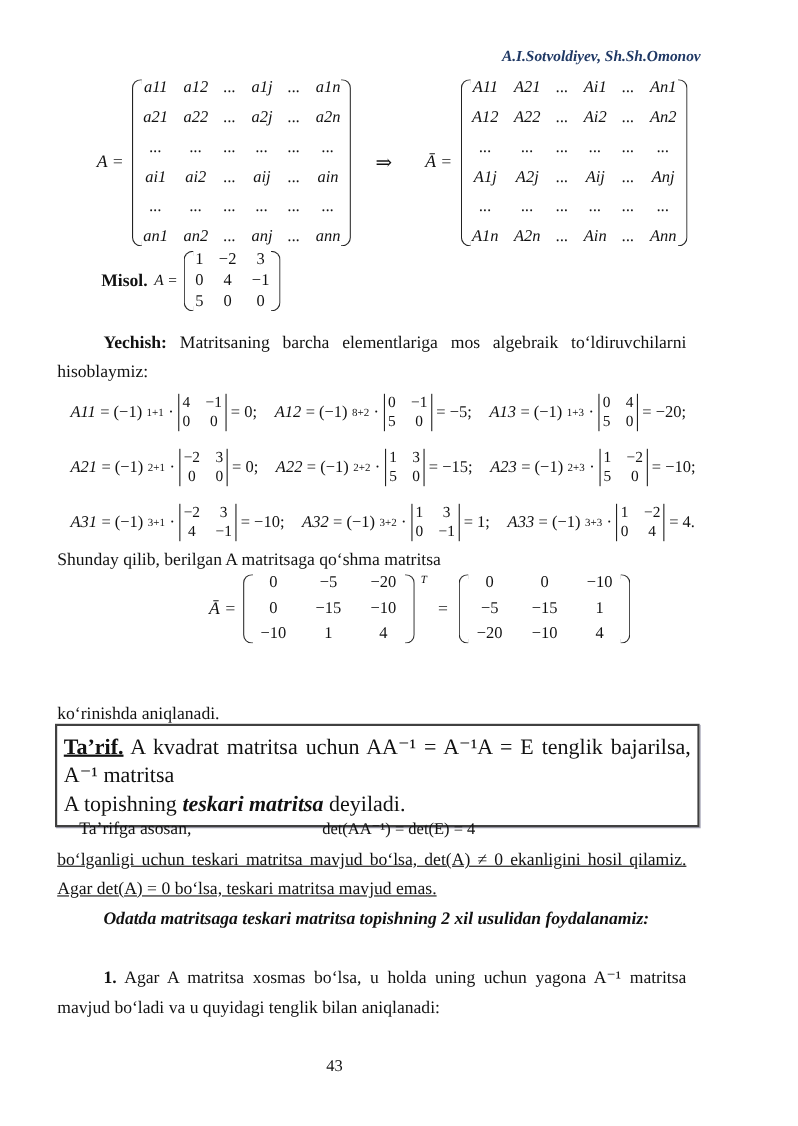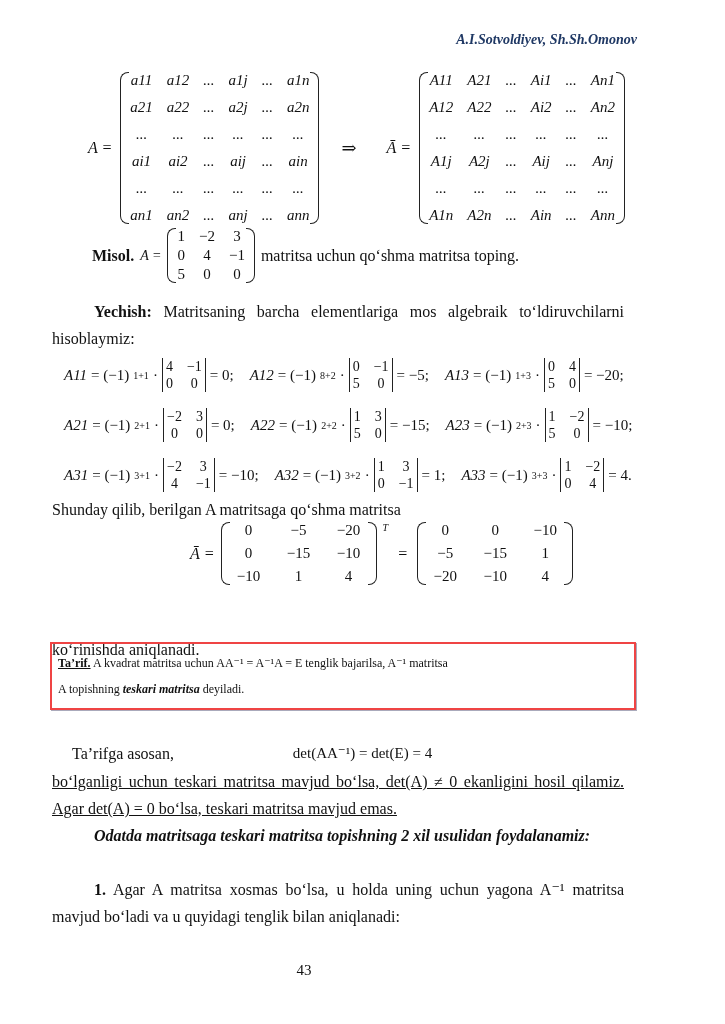--- a/index.html
+++ b/index.html
@@ -1,32 +1,32 @@
 <!DOCTYPE html>
 <html><head>
 <meta charset="utf-8">
 <style>
   html, body { margin:0; padding:0; background:#fff; }
   body { width:725px; height:1024px; position:relative; overflow:hidden;
     font-family:"Liberation Serif", "DejaVu Serif", serif; color:#111; font-size:16px; }
   .abs { position:absolute; }
-  .header { right:88px; top:32px; font-style:italic; font-weight:bold; color:#1f3864; font-size:14px; }
+  .header { right:88px; top:44px; font-style:italic; font-weight:bold; color:#1f3864; font-size:14px; }
   i.v { font-style:italic; }
   .mat { display:inline-grid; position:relative; padding:0 10px; column-gap:14px; row-gap:6px; text-align:center; font-style:italic; font-size:15px; }
   .mat::before, .mat::after { content:""; position:absolute; top:0; bottom:0; width:8px; border:1px solid #222; }
   .mat::before { left:0; border-right:none; border-radius:8px 0 0 8px; }
   .mat::after { right:0; border-left:none; border-radius:0 8px 8px 0; }
   .mat.num { font-style:normal; }
   .det { display:inline-grid; grid-template-columns:auto auto; column-gap:14px; border-left:1px solid #222; border-right:1px solid #222; padding:0 3px; text-align:center; vertical-align:middle; font-size:14px; line-height:17px; }
   .row { display:flex; align-items:center; white-space:nowrap; font-size:15px; }
   .row .item { display:flex; align-items:center; gap:4px; margin-right:16px; }
   sub, sup { font-size:10px; }
   .p { left:52px; width:572px; line-height:27px; text-align:justify; }
   .indent { text-indent:42px; }
-  .box { left:50px; top:642px; width:570px; border:2px solid #ef4444; padding:6px 6px; line-height:26px; font-size:12px; box-shadow:1px 1px 0 #aab; }
+  .box { left:50px; top:658px; width:570px; border:2px solid #404040; padding:6px 6px; line-height:26px; font-size:20px; box-shadow:1px 1px 0 #aab; }
   .page-num { left:16px; width:576px; top:962px; text-align:center; font-weight:normal; font-size:15px; }
   b { font-weight:bold; }
 </style>
 </head>
 <body>
 
 <div class="abs header">A.I.Sotvoldiyev, Sh.Sh.Omonov</div>
 
 <div class="abs" style="left:88px; top:72px; display:flex; align-items:center; gap:8px;">
   <span style="font-style:italic;">A =</span>
@@ -117,21 +117,20 @@
       <span>1</span>
       <span>−2</span>
       <span>3</span>
       <span>0</span>
       <span>4</span>
       <span>−1</span>
       <span>5</span>
       <span>0</span>
       <span>0</span>
     </div>
-  <span>matritsa uchun qo‘shma matritsa toping.</span>
 </div>
 
 <div class="abs p indent" style="top:298px;">
   <b>Yechish:</b>
   <span>Matritsaning barcha elementlariga mos algebraik to‘ldiruvchilarni hisoblaymiz:</span>
 </div>
 
 <div class="abs" id="cof" style="left:64px; top:350px;">
     <div class="row" style="height: 50px;">
       <div class="item"><i class="v">A11</i> = (−1)<sup>1+1</sup> ·<span class="det">

